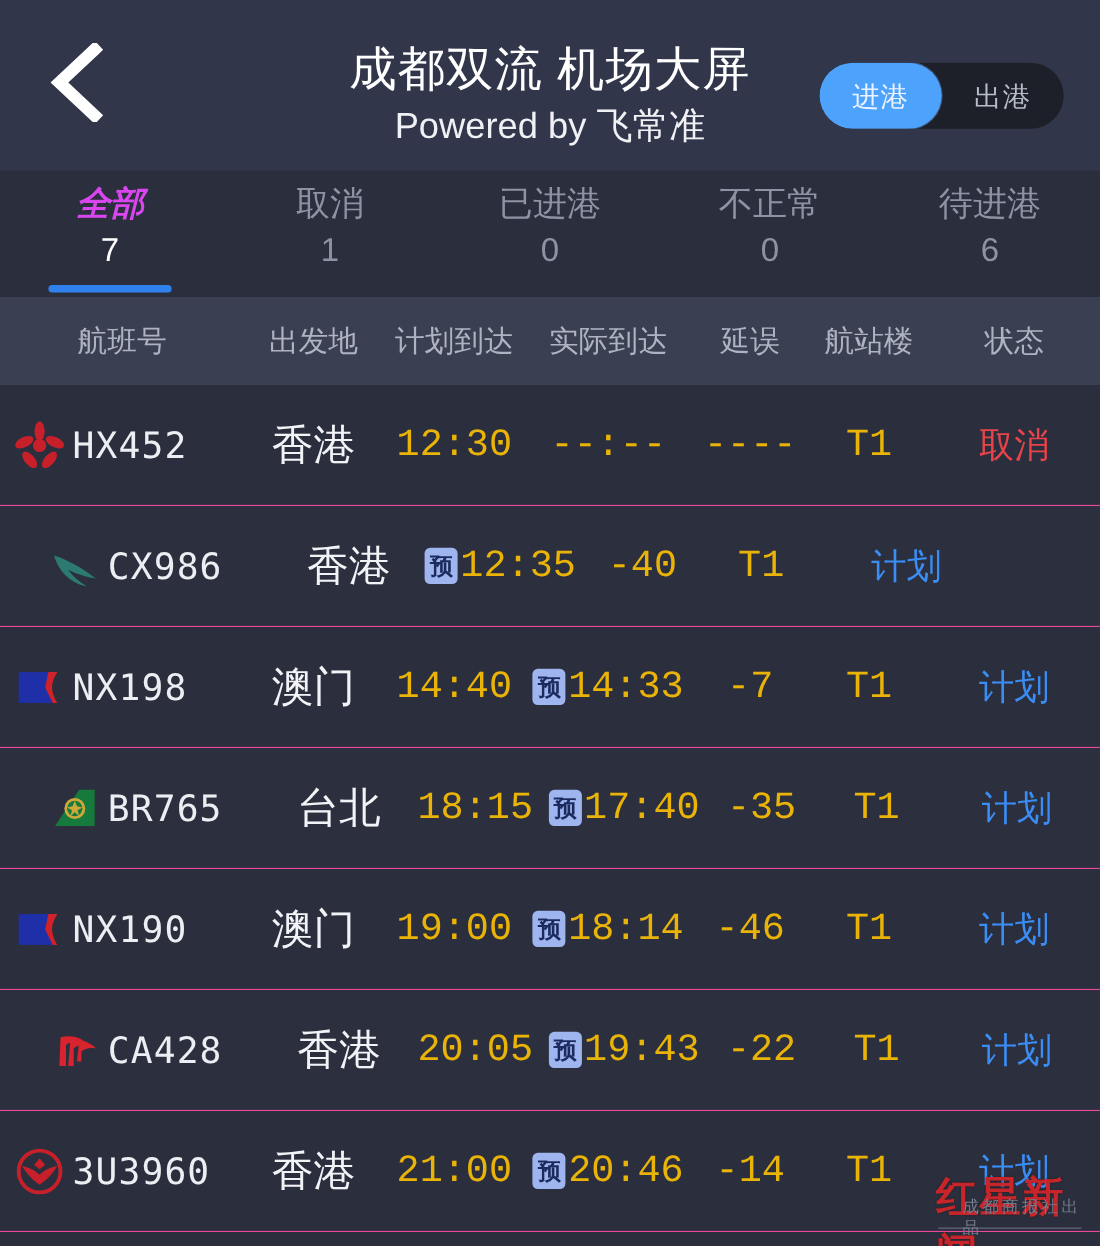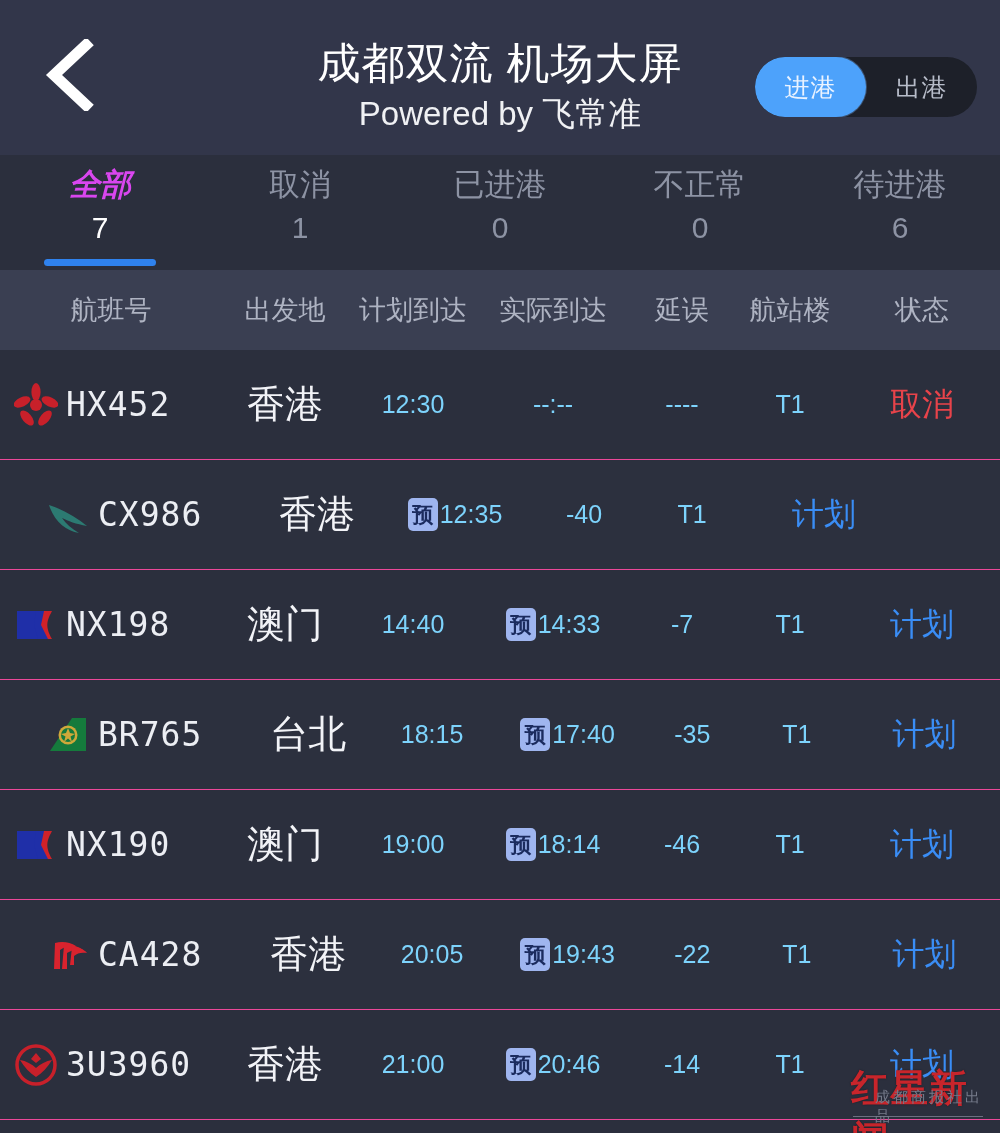--- a/index.html
+++ b/index.html
@@ -48,21 +48,21 @@
   .title-sub {
     color: #f0f1f4;
     font-size: 33px;
     line-height: 44px;
     font-weight: 400;
     margin-top: 2px;
   }
 
   .toggle {
     position: absolute;
-    right: 23px; top: 57px;
+    right: 33px; top: 57px;
     width: 222px; height: 60px;
     background: #1d2029;
     border-radius: 30px;
     display: flex;
     align-items: center;
     padding: 0;
     overflow: hidden;
   }
   .toggle-seg {
     flex: 1;
@@ -165,23 +165,23 @@
     font-size: 33px;
     color: #eceef3;
     letter-spacing: 1px;
   }
   .origin {
     font-size: 38px;
     color: #f2f3f7;
     font-weight: 500;
   }
   .mono {
-    font-family: Liberation Sans, sans-serif;
-    font-size: 25px;
-    color: #7dd3fc;
+    font-family: Liberation Mono, monospace;
+    font-size: 35px;
+    color: #eab308;
     letter-spacing: 0px;
   }
   .actual-wrap {
     display: inline-flex;
     align-items: center;
     justify-content: center;
     gap: 2px;
   }
   .badge-yu {
     background: #9fb5ef;

